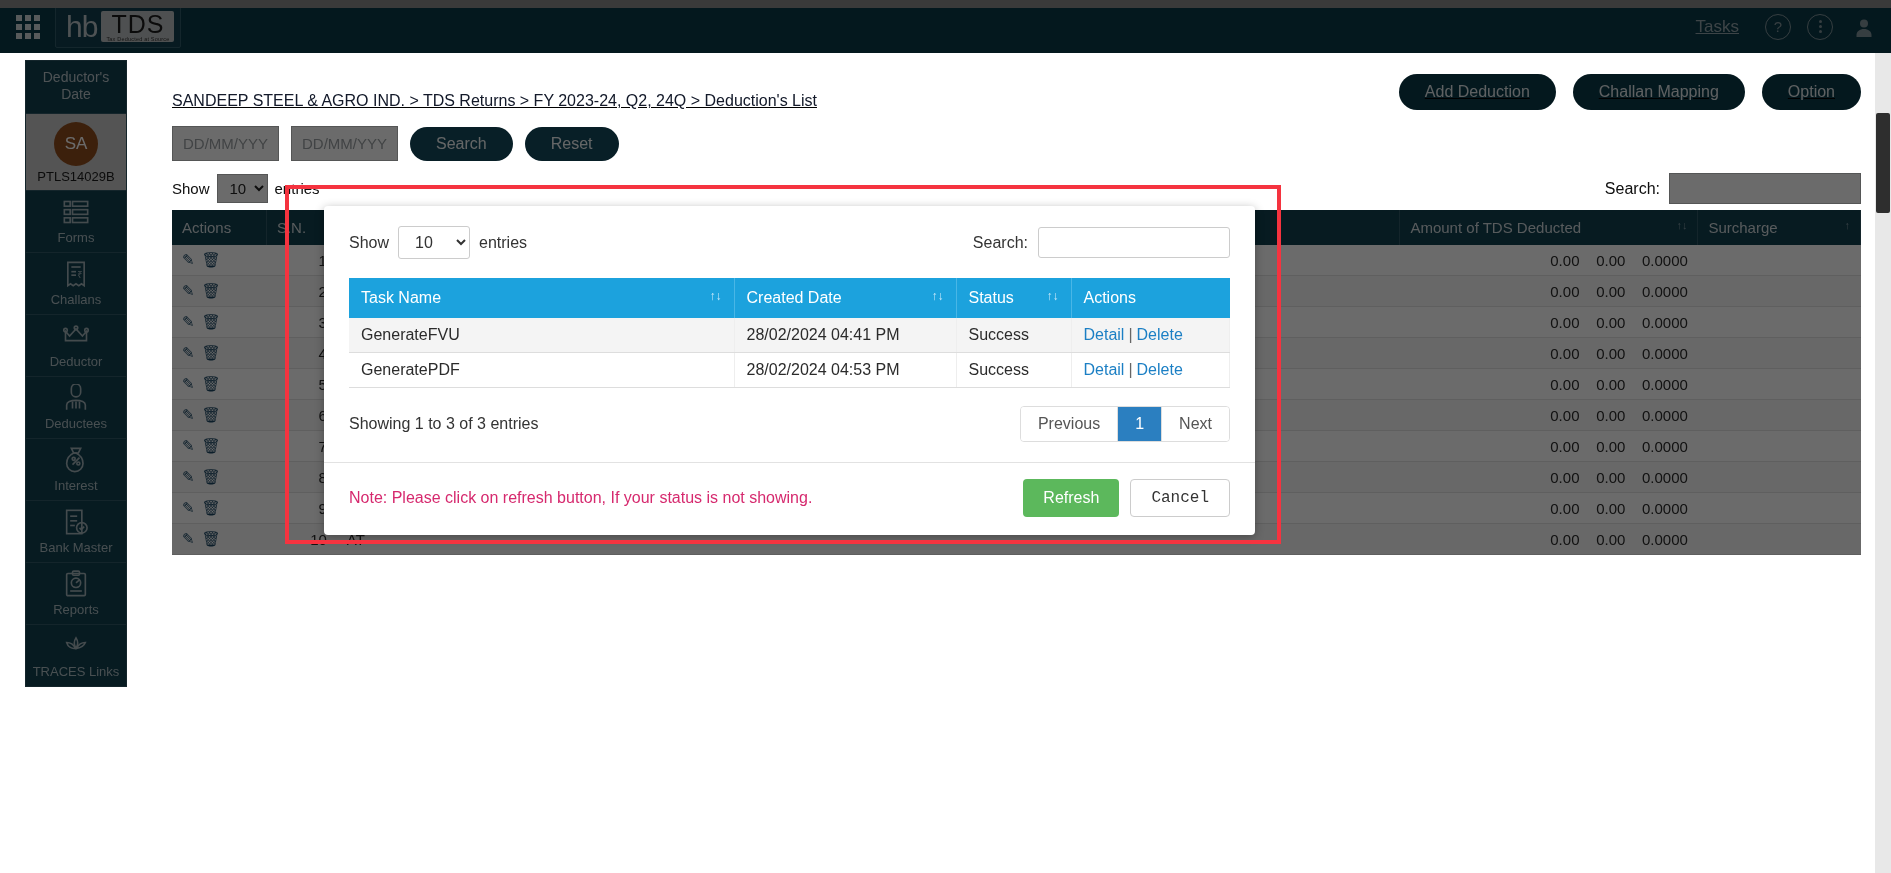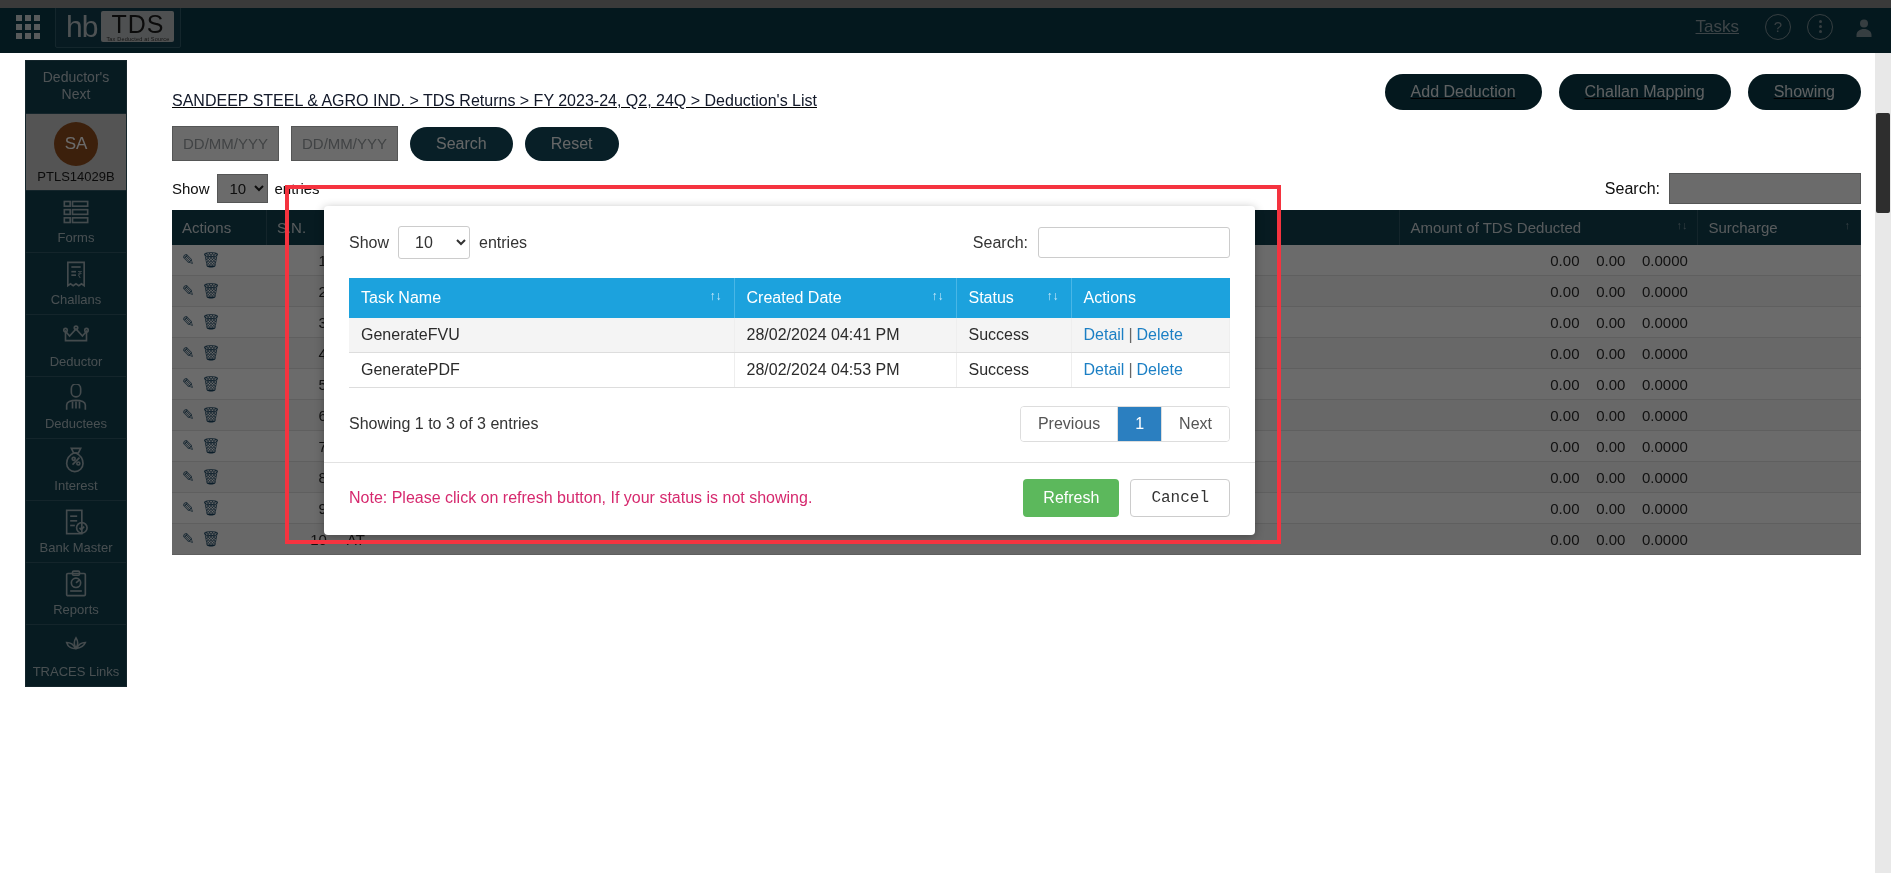--- a/index.html
+++ b/index.html
@@ -225,21 +225,21 @@
         <div class="avatar-top">
           <svg viewBox="0 0 24 24">
               <circle cx="12" cy="7.5" r="4"></circle>
               <path d="M12 13c-4.2 0-7.5 2.6-7.5 5.8V21h15v-2.2C19.5 15.6 16.2 13 12 13z"></path>
             </svg>
         </div>
       </div>
     </div>
 
     <div class="sidebar">
-      <div class="sb-head">Deductor's Next</div>
+      <div class="sb-head">Deductor's Date</div>
       <div class="sb-active">
         <div class="sb-avatar">SA</div>
         <div class="sb-pan">PTLS14029B</div>
       </div>
       <div class="sb-item">
         <svg viewBox="0 0 24 24">
             <rect x="2" y="3" width="5" height="4"></rect>
             <rect x="9" y="3" width="13" height="4"></rect>
             <rect x="2" y="10" width="5" height="4"></rect>
             <rect x="9" y="10" width="13" height="4"></rect>
@@ -317,21 +317,21 @@
         <span class="sb-label">TRACES Links</span>
       </div>
     </div>
 
     <div class="main">
       <div class="crumbrow">
         <div class="crumb">SANDEEP STEEL &amp; AGRO IND. &gt; TDS Returns &gt; FY 2023-24, Q2, 24Q &gt; Deduction's List</div>
         <div class="crumb-btns">
           <button class="btn-dark">Add Deduction</button>
           <button class="btn-dark">Challan Mapping</button>
-          <button class="btn-dark">Showing</button>
+          <button class="btn-dark">Option</button>
         </div>
       </div>
 
       <div class="filterrow">
         <input class="dateinput" placeholder="DD/MM/YYYY" style="">
         <input class="dateinput" placeholder="DD/MM/YYYY" style="">
         <button class="btn-pill">Search</button>
         <button class="btn-pill">Reset</button>
       </div>
 

